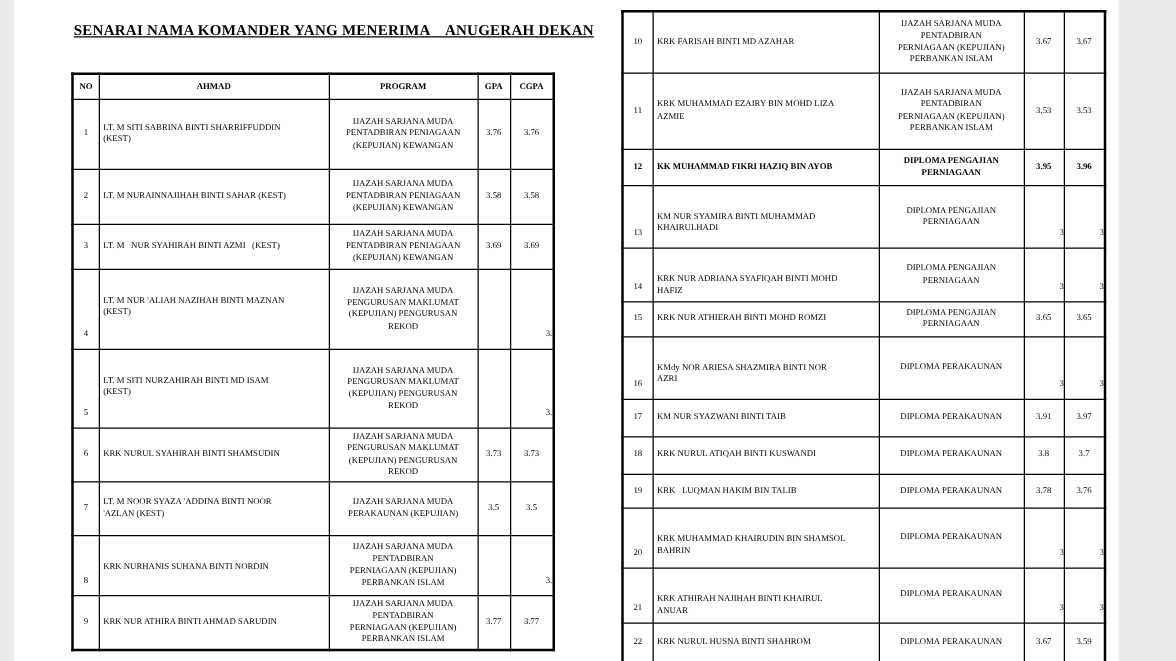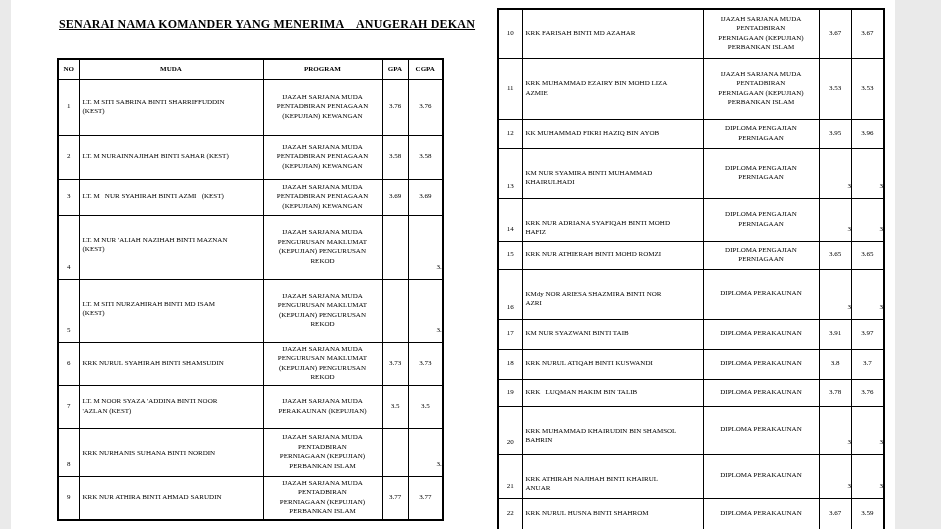--- a/index.html
+++ b/index.html
@@ -83,21 +83,21 @@
     <colgroup>
       <col style="width:21px">
         <col style="width:184px">
         <col style="width:119px">
         <col style="width:26px">
         <col style="width:35px">
     </colgroup>
     <thead>
       <tr>
         <th>NO</th>
-        <th>MUDA</th>
+        <th>AHMAD</th>
         <th>PROGRAM</th>
         <th>GPA</th>
         <th>CGPA</th>
       </tr>
     </thead>
     <tbody>
         <tr class="" style="height: 56px;">
           <td class="col-no">1</td>
           <td class="col-nama">LT. M SITI SABRINA BINTI SHARRIFFUDDIN
 (KEST)</td>
@@ -212,21 +212,21 @@
           <td class="col-no">11</td>
           <td class="col-nama">KRK MUHAMMAD EZAIRY BIN MOHD LIZA
 AZMIE</td>
           <td class="col-program">IJAZAH SARJANA MUDA
 PENTADBIRAN
 PERNIAGAAN (KEPUJIAN)
 PERBANKAN ISLAM</td>
           <td class="col-gpa">3.53</td>
           <td class="col-cgpa">3.53</td>
         </tr>
-        <tr class="" style="height: 29px;">
+        <tr class="" style="height: 29px; font-weight: bold;">
           <td class="col-no">12</td>
           <td class="col-nama">KK MUHAMMAD FIKRI HAZIQ BIN AYOB</td>
           <td class="col-program">DIPLOMA PENGAJIAN
 PERNIAGAAN</td>
           <td class="col-gpa">3.95</td>
           <td class="col-cgpa">3.96</td>
         </tr>
         <tr class="tall" style="height: 50px;">
           <td class="col-no">13</td>
           <td class="col-nama">KM NUR SYAMIRA BINTI MUHAMMAD

